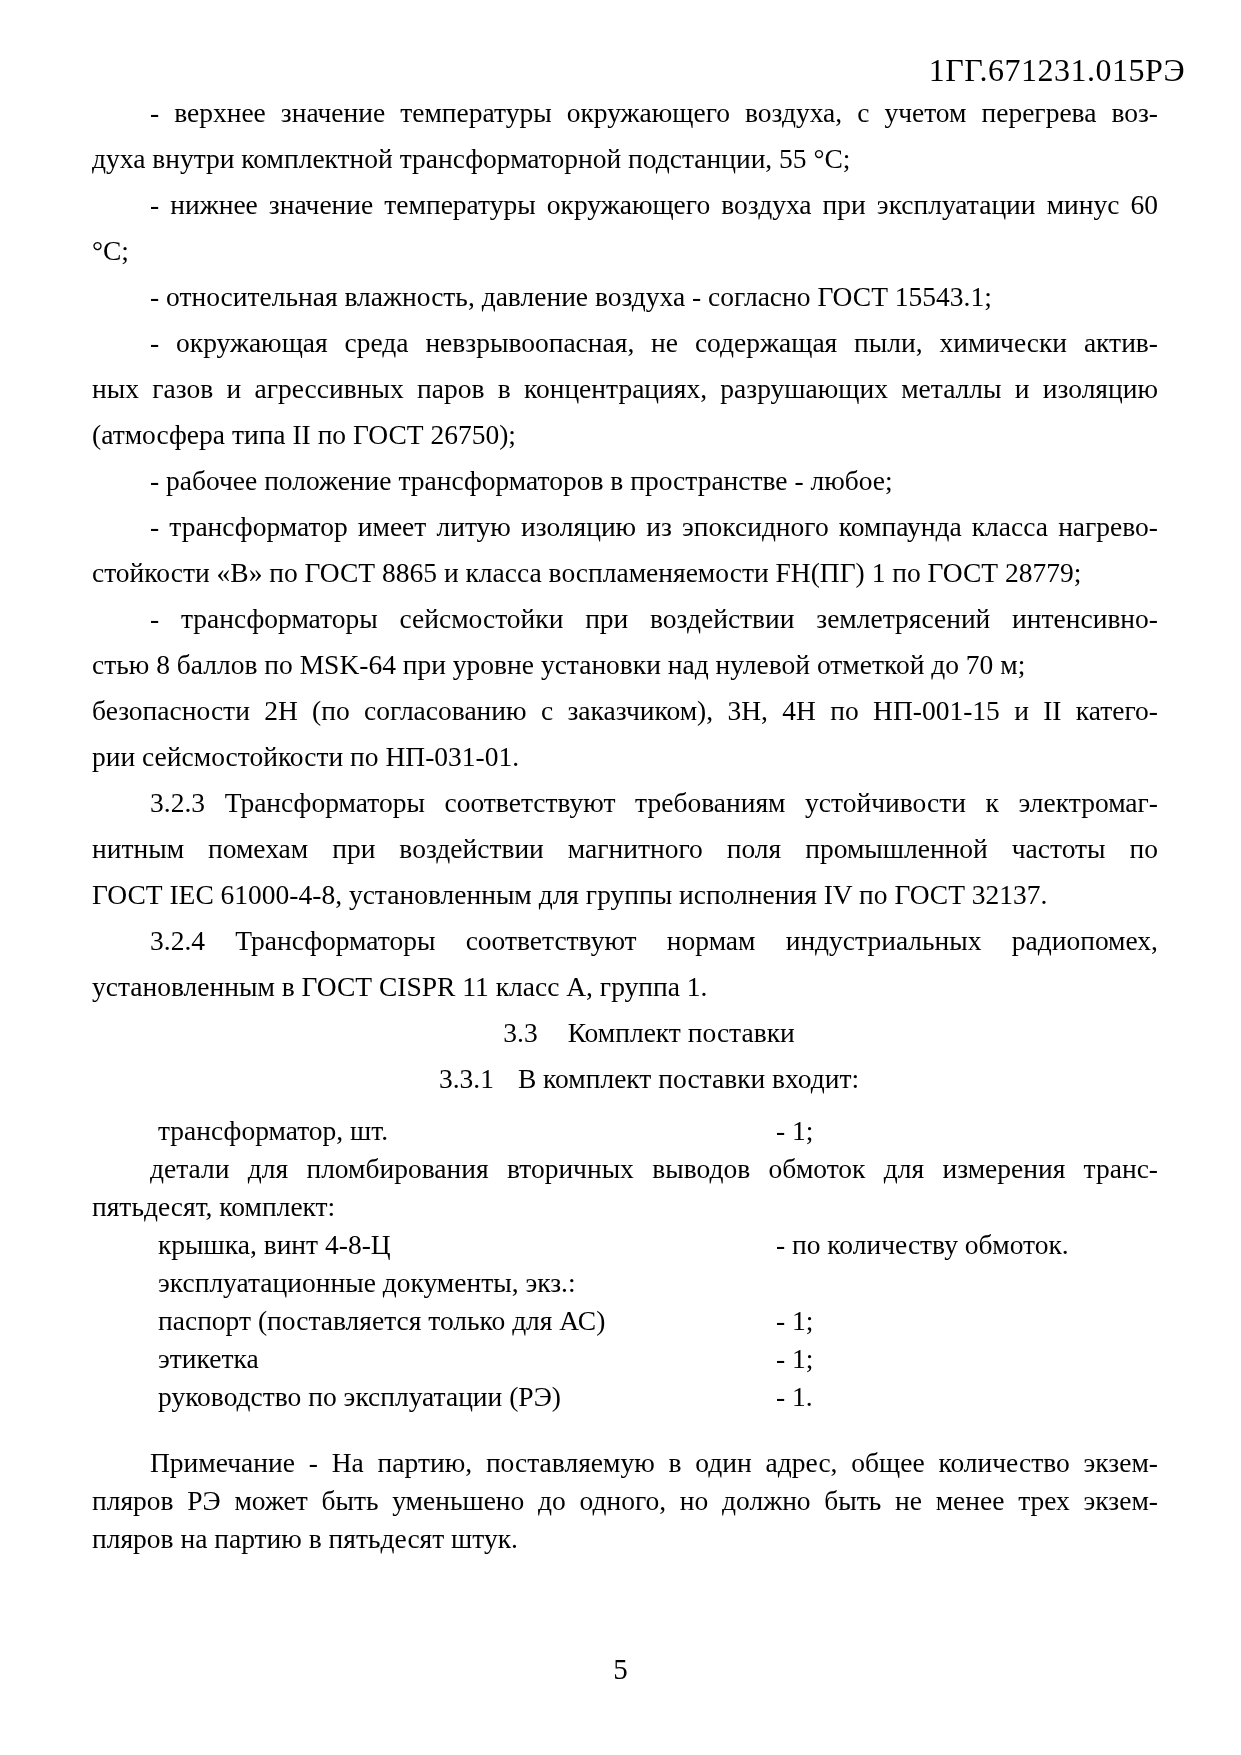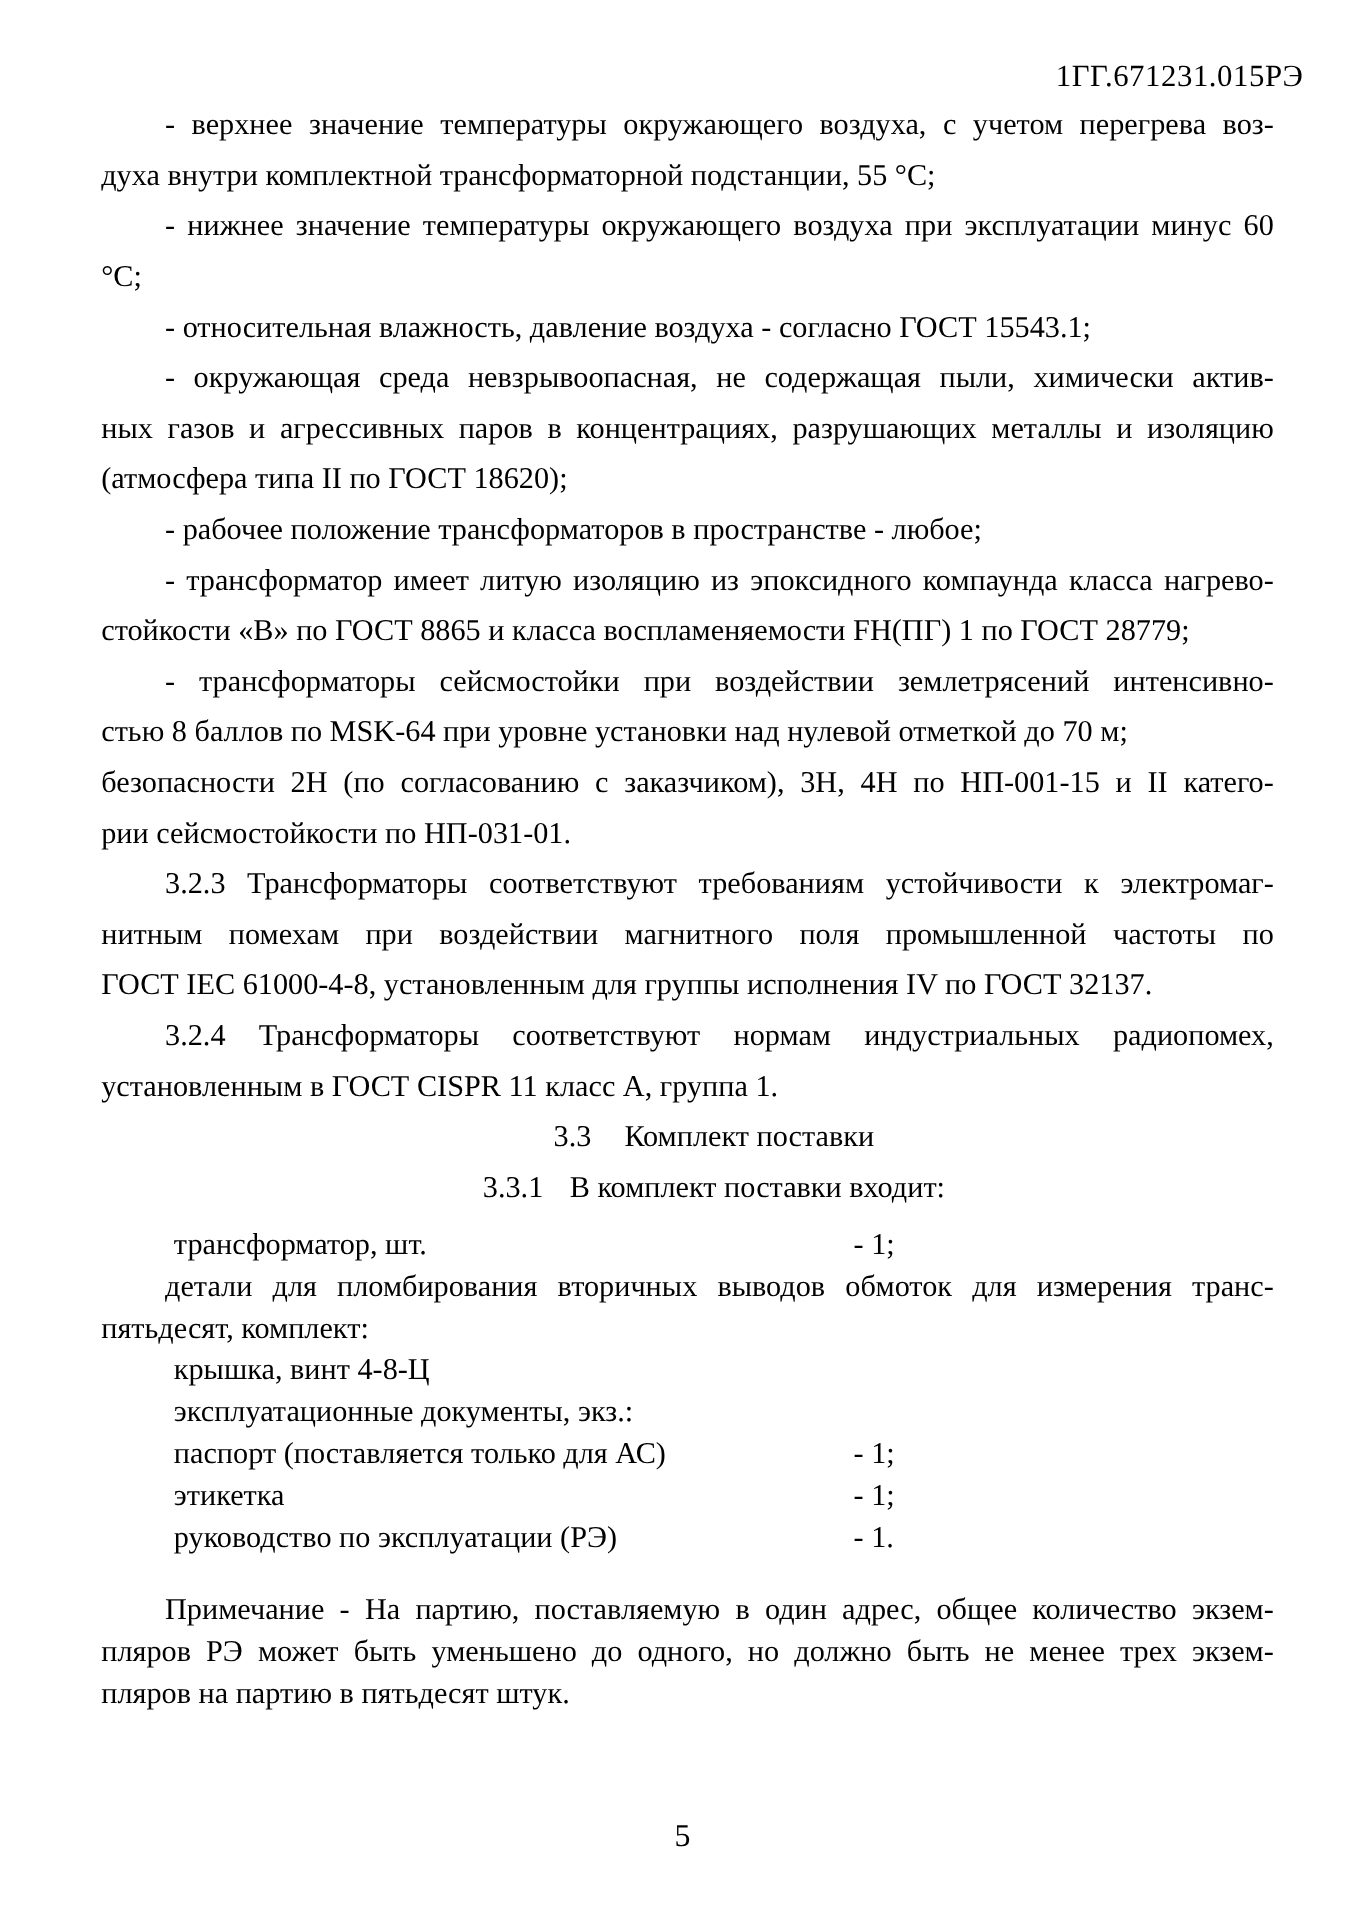--- a/index.html
+++ b/index.html
@@ -5,21 +5,21 @@
   html,body{margin:0;padding:0;background:#ffffff;}
   .page{
     position:relative;
     width:1241px;height:1755px;
     background:#ffffff;color:#000;
     font-family:"Liberation Serif","DejaVu Serif",serif;
     overflow:hidden;
   }
   .doc-number{
     position:absolute;top:54px;right:56px;
-    font-size:28px;line-height:32px;letter-spacing:.5px;
+    font-size:32px;line-height:32px;letter-spacing:.5px;
   }
   .content{
     position:absolute;left:92px;top:90px;width:1066px;
     font-size:27.5px;
   }
   .para .line{line-height:46px;}
   .line{display:block;}
   .j{text-align:justify;text-align-last:justify;}
   .ind-par{text-indent:58px;}
   .ind-list{text-indent:58px;}
@@ -53,21 +53,21 @@
         </div>
         <div class="para">
           <div class="line j ind-par">- нижнее значение температуры окружающего воздуха при эксплуатации минус 60 °С;</div>
         </div>
         <div class="para">
           <div class="line ind-par">- относительная влажность, давление воздуха - согласно ГОСТ 15543.1;</div>
         </div>
         <div class="para">
           <div class="line j ind-par">- окружающая среда невзрывоопасная, не содержащая пыли, химически актив-</div>
           <div class="line j">ных газов и агрессивных паров в концентрациях, разрушающих металлы и изоляцию</div>
-          <div class="line">(атмосфера типа II по ГОСТ 18620);</div>
+          <div class="line">(атмосфера типа II по ГОСТ 26750);</div>
         </div>
         <div class="para">
           <div class="line ind-par">- рабочее положение трансформаторов в пространстве - любое;</div>
         </div>
         <div class="para">
           <div class="line j ind-par">- трансформатор имеет литую изоляцию из эпоксидного компаунда класса нагрево-</div>
           <div class="line">стойкости «В» по ГОСТ 8865 и класса воспламеняемости FH(ПГ) 1 по ГОСТ 28779;</div>
         </div>
         <div class="para">
           <div class="line j ind-par">- трансформаторы сейсмостойки при воздействии землетрясений интенсивно-</div>
@@ -95,21 +95,21 @@
     <div class="heading-line">
       <span>3.3.1</span><span class="hgap"></span><span>В комплект поставки входит:</span>
     </div>
 
     <div class="kit" id="kit-list">
         <div class="kit-row"><span class="kit-label">трансформатор, шт.</span><span class="kit-value">- 1;</span></div>
         <div class="kit-wrap">
           <div class="line j ind-list">детали для пломбирования вторичных выводов обмоток для измерения транс-</div>
           <div class="line">пятьдесят, комплект:</div>
         </div>
-        <div class="kit-row"><span class="kit-label">крышка, винт 4-8-Ц</span></div>
+        <div class="kit-row"><span class="kit-label">крышка, винт 4-8-Ц</span><span class="kit-value">- по количеству обмоток.</span></div>
         <div class="kit-row"><span class="kit-label">эксплуатационные документы, экз.:</span></div>
         <div class="kit-row"><span class="kit-label">паспорт (поставляется только для АС)</span><span class="kit-value">- 1;</span></div>
         <div class="kit-row"><span class="kit-label">этикетка</span><span class="kit-value">- 1;</span></div>
         <div class="kit-row"><span class="kit-label">руководство по эксплуатации (РЭ)</span><span class="kit-value">- 1.</span></div>
       </div>
 
     <div class="note" id="note">
         <div class="line j ind-par">Примечание - На партию, поставляемую в один адрес, общее количество экзем-</div>
         <div class="line j">пляров РЭ может быть уменьшено до одного, но должно быть не менее трех экзем-</div>
         <div class="line">пляров на партию в пятьдесят штук.</div>

